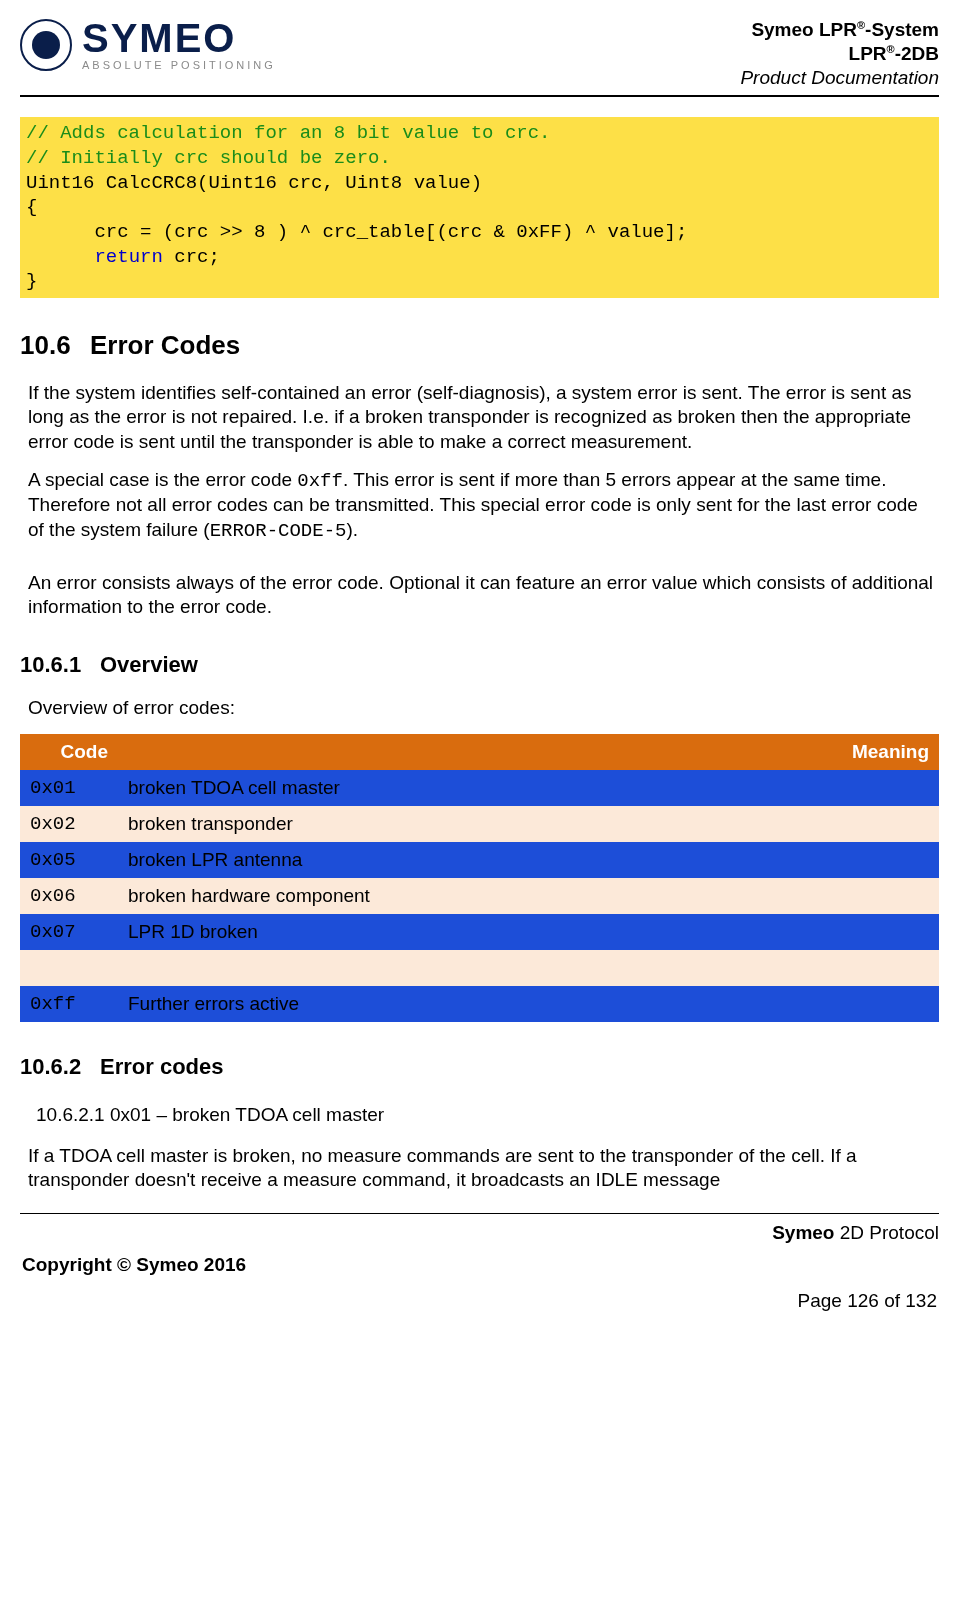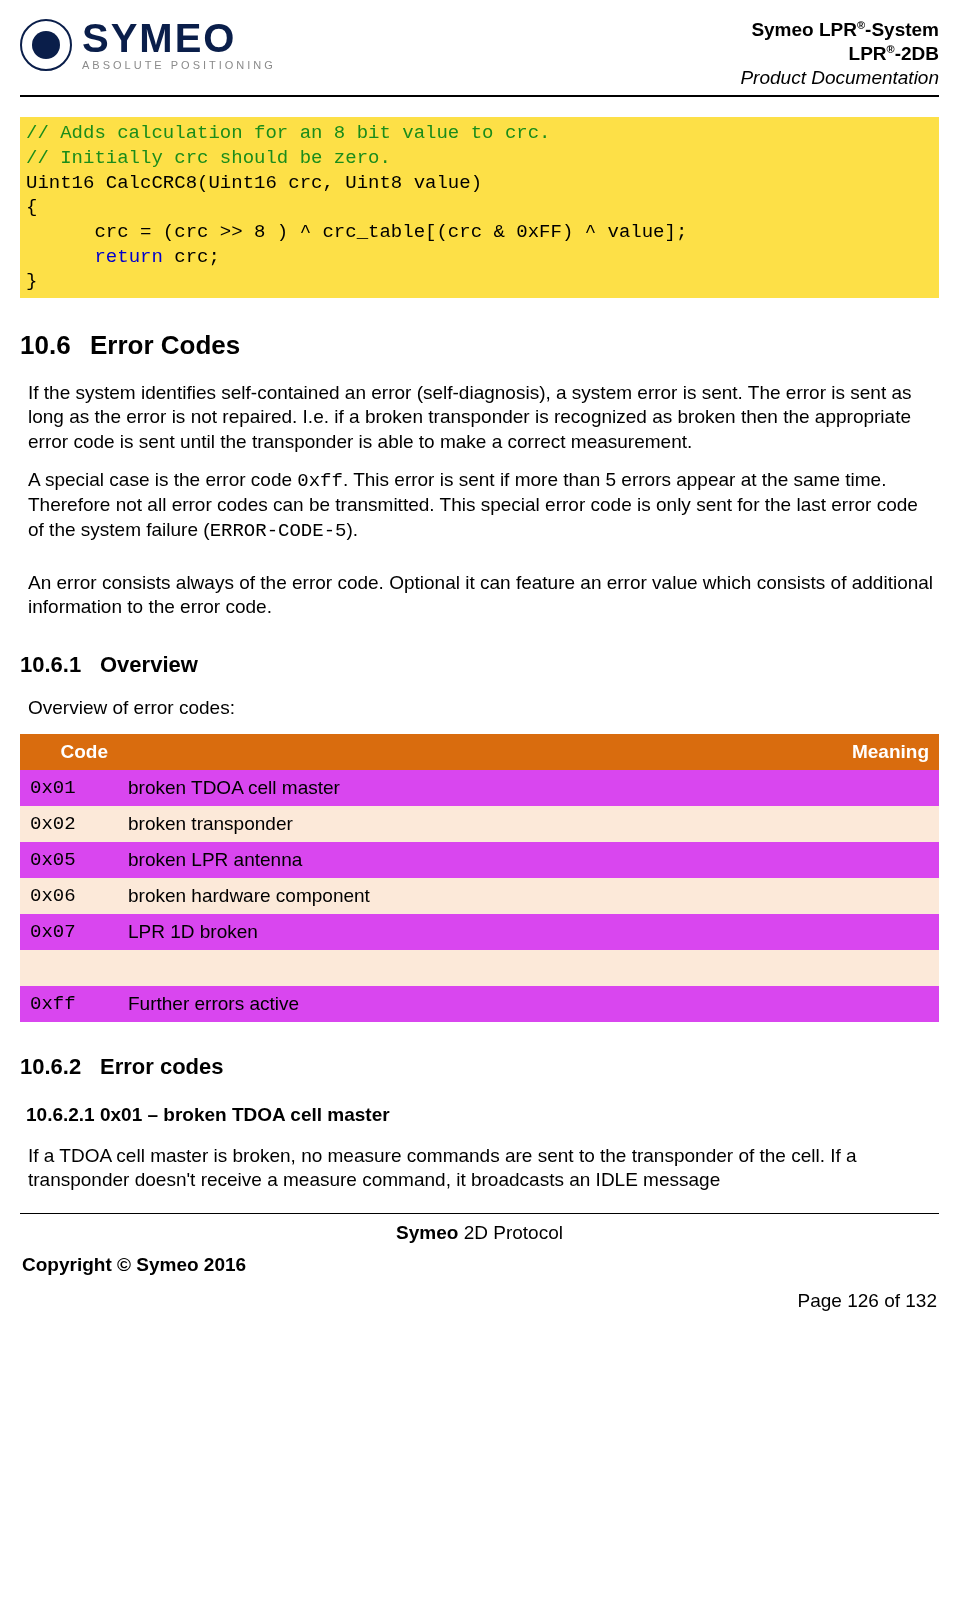--- a/index.html
+++ b/index.html
@@ -91,22 +91,22 @@
   }
   h2 .num { display: inline-block; min-width: 70px; }
   h3 {
     font-size: 22px;
     font-weight: 700;
     margin: 32px 0 18px 0;
   }
   h3 .num { display: inline-block; min-width: 80px; }
   h4 {
     font-size: 19px;
-    font-weight: 700;
-    margin: 24px 0 18px 6px;
+    font-weight: 400;
+    margin: 24px 0 18px 16px;
   }
   p {
     margin: 0 0 14px 8px;
     line-height: 1.28;
   }
   .mono {
     font-family: "Courier New", monospace;
   }
   table.err {
     border-collapse: collapse;
@@ -122,25 +122,25 @@
     padding: 6px 10px;
     font-weight: 700;
   }
   table.err td {
     padding: 6px 10px;
   }
   table.err .code-cell {
     font-family: "Courier New", monospace;
     width: 78px;
   }
-  .row-dark { background: #d946ef; }
+  .row-dark { background: #1d4ed8; }
   .row-light { background: #fce9d9; }
   table.err tr { height: 36px; }
   .footer-center {
-    text-align: center;
+    text-align: right;
     font-size: 19px;
     margin: 8px 0 10px 0;
   }
   .footer-row {
     display: flex;
     justify-content: space-between;
     font-size: 19px;
     padding: 0 2px 8px 2px;
   }
   .footer-page {

